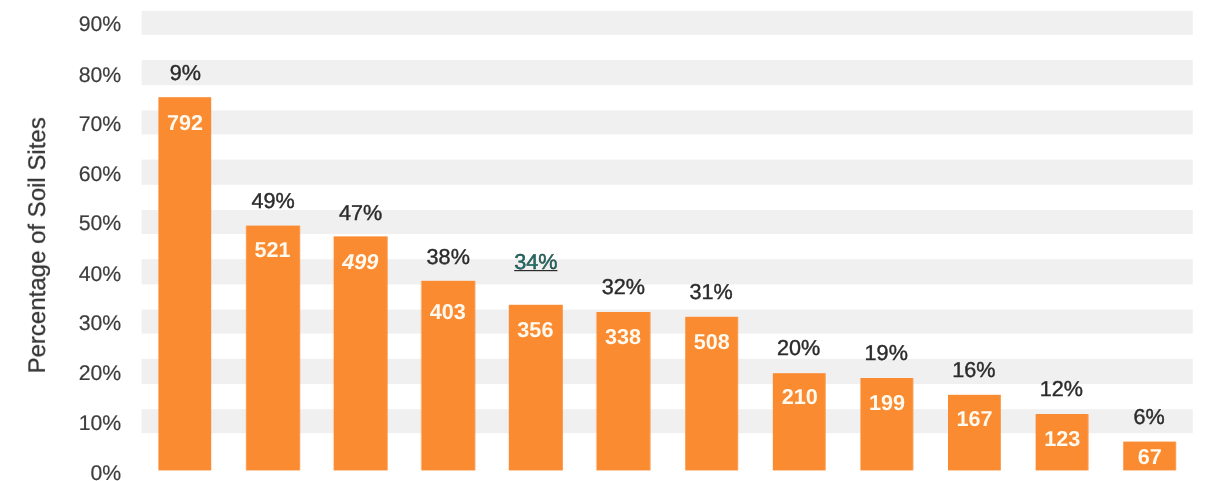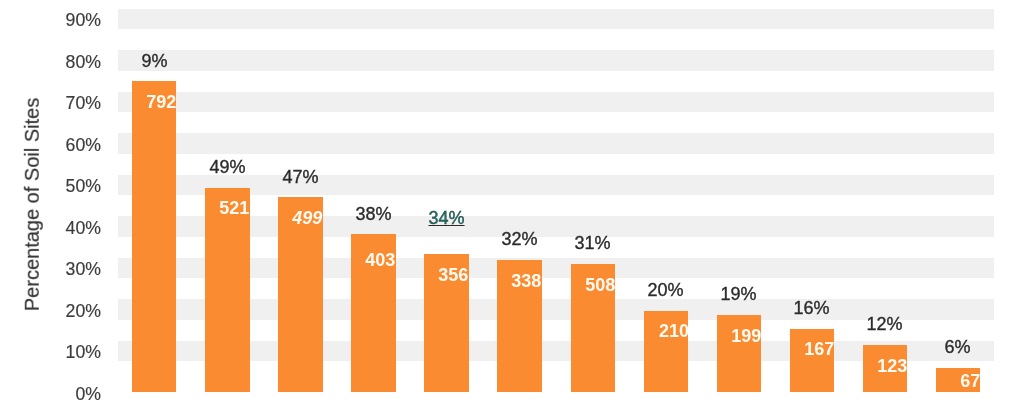--- a/index.html
+++ b/index.html
@@ -27,21 +27,21 @@
   .band{position:absolute;left:0;width:100%;background:#f0f0f0;}
 
   
   #yaxis{position:absolute;left:0px;top:0;width:101px;height:392.4px;}
   .ytick{position:absolute;right:0;left:0;text-align:right;font-size:17.7px;color:#3d3d3d;
          line-height:1;will-change:transform;-webkit-text-stroke:0.18px #3d3d3d;}
 
   
   .barslot{position:absolute;bottom:0;top:0;}
   .bar{position:absolute;bottom:0;background:#fb8b31;}
-  .vlabel{position:absolute;text-align:right;color:#fffaf0;
+  .vlabel{position:absolute;text-align:center;color:#fffaf0;
           font-size:18px;font-weight:bold;line-height:1;will-change:transform;}
   .plabel{position:absolute;left:-14px;right:-14px;text-align:center;color:#2b2b2b;
           font-size:18px;font-weight:normal;line-height:1;will-change:transform;
           -webkit-text-stroke:0.35px #2b2b2b;}
 </style>
 </head>
 <body>
 
 <div id="chart">
   <div id="ytitle">Percentage of Soil Sites</div>

